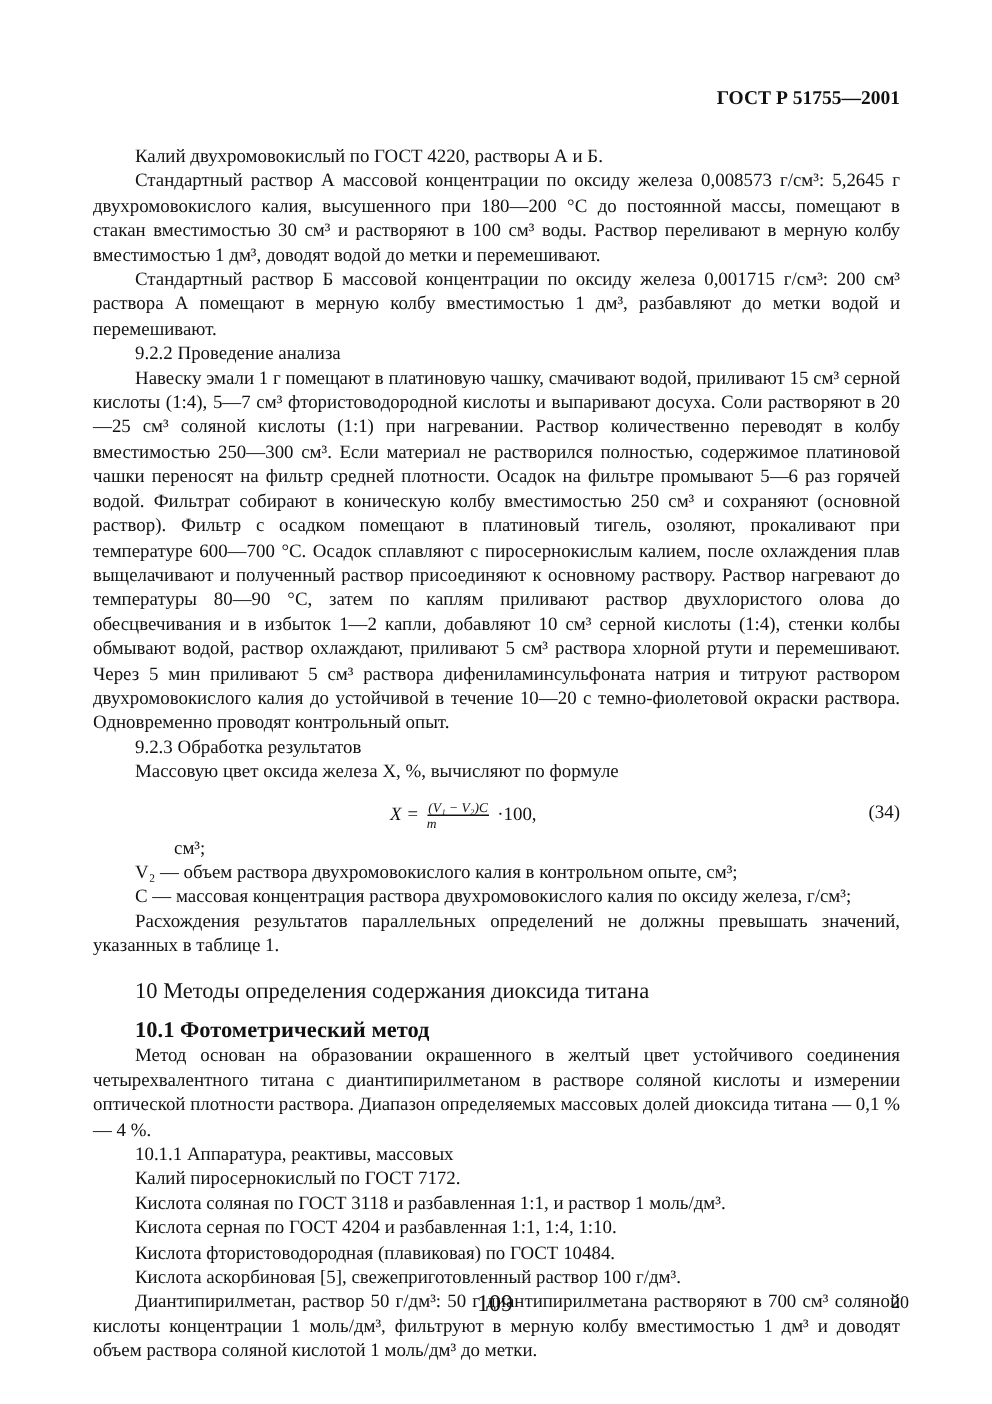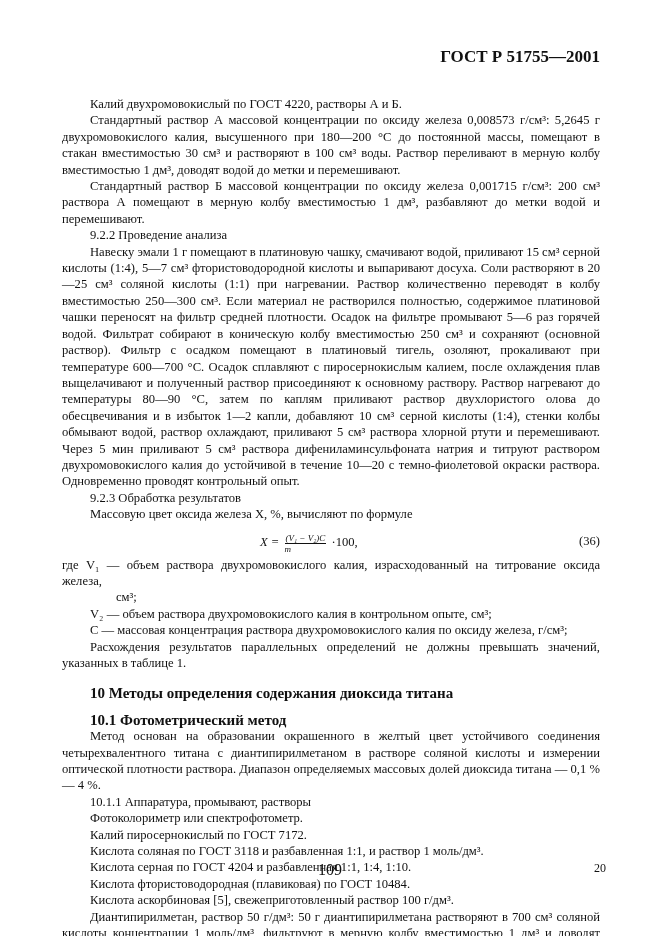--- a/index.html
+++ b/index.html
@@ -1,31 +1,31 @@
 <!DOCTYPE html>
 <html><head>
 <meta charset="utf-8">
 <style>
   html, body { margin: 0; padding: 0; background: #ffffff; }
   body { width: 661px; height: 936px; position: relative; overflow: hidden;
     font-family: "Liberation Serif", serif; color: #111; font-size: 12.6px; }
-  .header { position: absolute; top: 47px; right: 61px; font-weight: bold; font-size: 17px; }
+  .header { position: absolute; top: 57px; right: 61px; font-weight: bold; font-size: 13px; }
   .content { position: absolute; left: 62px; top: 96px; width: 538px; line-height: 16.4px; }
   .content p { margin: 0; text-align: justify; }
   .ind { text-indent: 28px; }
   .formula { position: relative; height: 30px; margin-top: 4px; }
   .formula .expr { position: absolute; left: 198px; top: 6px; font-size: 12.6px; }
   .frac { display: inline-block; vertical-align: middle; font-size: 9px; line-height: 10px; margin: 0 2px; }
   .frac .num { display: block; border-bottom: 0.8px solid #111; padding: 0 1px; font-style: italic; }
   .frac .den { display: block; font-style: italic; }
   .formula .eqno { position: absolute; right: 0; top: 6px; }
   .sub-ind { padding-left: 28px; }
   .cont { padding-left: 54px; }
   i { font-style: italic; }
-  h2 { font-size: 15px; font-weight: bold; margin: 14px 0 10px 28px; }
+  h2 { font-size: 15px; font-weight: normal; margin: 14px 0 10px 28px; }
   h3 { font-size: 15px; font-weight: bold; margin: 0 0 0 28px; }
   .footer-center { position: absolute; top: 861px; left: 318px; font-size: 16px; }
   .footer-right { position: absolute; top: 861px; right: 55px; font-size: 12px; }
 </style>
 </head>
 <body>
 
 <div class="header">ГОСТ Р 51755—2001</div>
 
 <div class="content">
@@ -39,35 +39,33 @@
 
   <div class="formula">
     <span class="expr">
       <i>X =</i>
       <span class="frac">
         <span class="num">(V₁ − V₂)C</span>
         <span class="den">m</span>
       </span>
       <span>·100,</span>
     </span>
-    <span class="eqno">(36)</span>
+    <span class="eqno">(34)</span>
   </div>
 
-  <p>где V₁ — объем раствора двухромовокислого калия, израсходованный на титрование оксида железа,</p>
   <p class="cont">см³;</p>
   <p class="sub-ind">V₂ — объем раствора двухромовокислого калия в контрольном опыте, см³;</p>
   <p class="sub-ind">C — массовая концентрация раствора двухромовокислого калия по оксиду железа, г/см³;</p>
   <p class="ind">Расхождения результатов параллельных определений не должны превышать значений, указанных в таблице 1.</p>
 
   <h2>10 Методы определения содержания диоксида титана</h2>
   <h3>10.1 Фотометрический метод</h3>
 
   <p class="ind">Метод основан на образовании окрашенного в желтый цвет устойчивого соединения четырехвалентного титана с диантипирилметаном в растворе соляной кислоты и измерении оптической плотности раствора. Диапазон определяемых массовых долей диоксида титана — 0,1 % — 4 %.</p>
-  <p class="ind">10.1.1 Аппаратура, промывают, растворы</p>
-  <p class="ind">Фотоколориметр или спектрофотометр.</p>
+  <p class="ind">10.1.1 Аппаратура, реактивы, массовых</p>
   <p class="ind">Калий пиросернокислый по ГОСТ 7172.</p>
   <p class="ind">Кислота соляная по ГОСТ 3118 и разбавленная 1:1, и раствор 1 моль/дм³.</p>
   <p class="ind">Кислота серная по ГОСТ 4204 и разбавленная 1:1, 1:4, 1:10.</p>
   <p class="ind">Кислота фтористоводородная (плавиковая) по ГОСТ 10484.</p>
   <p class="ind">Кислота аскорбиновая [5], свежеприготовленный раствор 100 г/дм³.</p>
   <p class="ind">Диантипирилметан, раствор 50 г/дм³: 50 г диантипирилметана растворяют в 700 см³ соляной кислоты концентрации 1 моль/дм³, фильтруют в мерную колбу вместимостью 1 дм³ и доводят объем раствора соляной кислотой 1 моль/дм³ до метки.</p>
 
 </div>
 
 <div class="footer-center">109</div>

